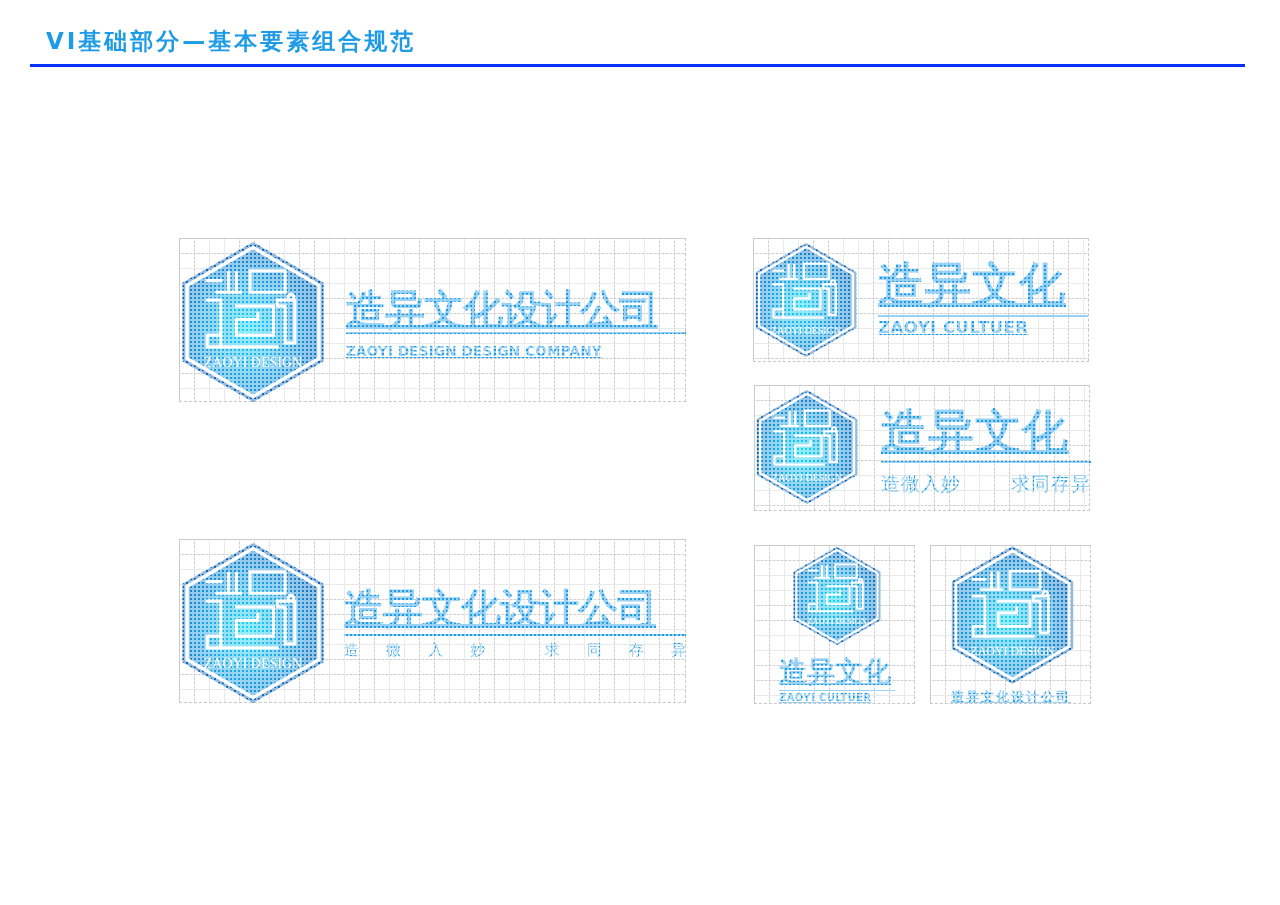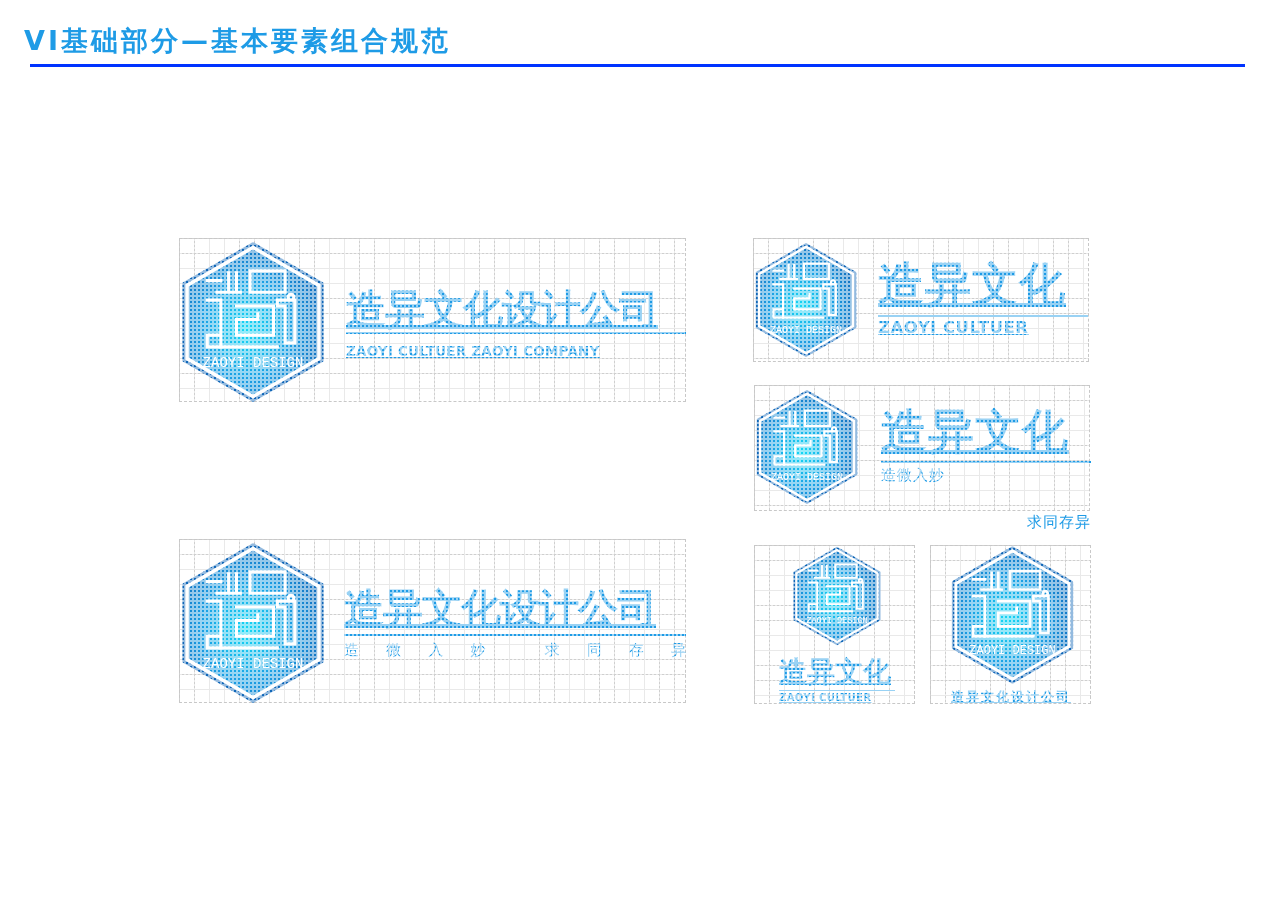--- a/index.html
+++ b/index.html
@@ -1,38 +1,38 @@
 <!DOCTYPE html>
 <html><head>
 <meta charset="utf-8">
 <style>
   html, body { margin:0; padding:0; background:#ffffff; }
   body { width:1280px; height:905px; position:relative; overflow:hidden;
          font-family:"DejaVu Sans", sans-serif; }
-  .page-title { position:absolute; left:24px; top:28px; font-size:27px; font-weight:bold;
+  .page-title { position:absolute; left:46px; top:28px; font-size:23px; font-weight:bold;
                 color:#1e9be6; letter-spacing:3px; line-height:26px; white-space:nowrap;text-align:right; }
   .title-rule { position:absolute; left:30px; top:64px; width:1215px; height:3px; background:#0033ff; }
 
   .panel { position:absolute; box-sizing:border-box;
     border:1px dashed #c8c8c8;
     background-image:
       repeating-linear-gradient(to right, transparent 0 14px, #cfcfcf 14px 15px),
       repeating-linear-gradient(to bottom, transparent 0 14px, #cfcfcf 14px 15px);
     background-size:15px 100%, 100% 15px;
   }
   .panel::after { content:""; position:absolute; inset:0;
     background-image:
       repeating-linear-gradient(to bottom, #fff 0 2px, transparent 2px 4px),
       repeating-linear-gradient(to right, #fff 0 2px, transparent 2px 4px);
     mix-blend-mode:lighten; opacity:.55; pointer-events:none; }
 
   .hex { position:absolute; }
   .hex svg { display:block; width:100%; height:100%; }
   .hex-label { position:absolute; left:0; right:0; text-align:center; color:#ffffff;
-               font-family:Liberation Mono, monospace; white-space:nowrap; }
+               font-family:Liberation Serif, serif; white-space:nowrap; }
 
   .cn-name { position:absolute; color:#1e9be6; font-weight:bold; white-space:nowrap;
              font-family:"DejaVu Sans", sans-serif; line-height:1;text-decoration:underline; }
   .rule { position:absolute; height:2px; background:#1e9be6; }
   .en-name { position:absolute; color:#1e9be6; font-weight:bold; white-space:nowrap;
              font-family:"DejaVu Sans", sans-serif; line-height:1;text-decoration:underline; }
   .slogan { position:absolute; color:#1e9be6; white-space:nowrap; line-height:1;
             font-family:"DejaVu Sans", sans-serif; display:flex; justify-content:space-between; }
 </style>
 </head>
@@ -65,21 +65,21 @@
 
 <div class="panel" style="left:179px;top:238px;width:507px;height:164px;">
   <div class="hex" style="left:0;top:2px;width:146px;height:162px;">
     <svg>
         <use href="#hexMark"></use>
       </svg>
     <div class="hex-label" style="top:114px;font-size:14px;">ZAOYI DESIGN</div>
   </div>
   <div class="cn-name" style="left:166px;top:50px;font-size:40px;letter-spacing:-1px;">造异文化设计公司</div>
   <div class="rule" style="left:166px;top:93px;width:340px;"></div>
-  <div class="en-name" style="left:166px;top:106px;font-size:13.5px;letter-spacing:0.2px;">ZAOYI CULTUER ZAOYI COMPANY</div>
+  <div class="en-name" style="left:166px;top:106px;font-size:13.5px;letter-spacing:0.2px;">ZAOYI DESIGN DESIGN COMPANY</div>
 </div>
 
 <div class="panel" style="left:753px;top:238px;width:336px;height:124px;">
   <div class="hex" style="left:0;top:2px;width:104px;height:118px;">
     <svg>
         <use href="#hexMark"></use>
       </svg>
     <div class="hex-label" style="top:84px;font-size:10px;">ZAOYI DESIGN</div>
   </div>
   <div class="cn-name" style="left:124px;top:22px;font-size:46px;letter-spacing:1px;">造异文化</div>
@@ -89,25 +89,25 @@
 
 <div class="panel" style="left:754px;top:385px;width:336px;height:126px;">
   <div class="hex" style="left:0;top:2px;width:104px;height:118px;">
     <svg>
         <use href="#hexMark"></use>
       </svg>
     <div class="hex-label" style="top:84px;font-size:10px;">ZAOYI DESIGN</div>
   </div>
   <div class="cn-name" style="left:126px;top:22px;font-size:46px;letter-spacing:1px;">造异文化</div>
   <div class="rule" style="left:126px;top:75px;width:210px;"></div>
-  <div class="slogan" style="left:126px;top:82px;width:210px;font-size:15px;">
+  <div class="slogan" style="left:126px;top:88px;width:210px;font-size:19px;">
     <span style="letter-spacing:1px;">
       <span>造</span><span>微</span><span>入</span><span>妙</span>
     </span>
-    <span style="letter-spacing:1px;margin-top:47px;">
+    <span style="letter-spacing:1px;">
       <span>求</span><span>同</span><span>存</span><span>异</span>
     </span>
   </div>
 </div>
 
 <div class="panel" style="left:179px;top:539px;width:507px;height:164px;">
   <div class="hex" style="left:0;top:2px;width:146px;height:162px;">
     <svg>
         <use href="#hexMark"></use>
       </svg>

